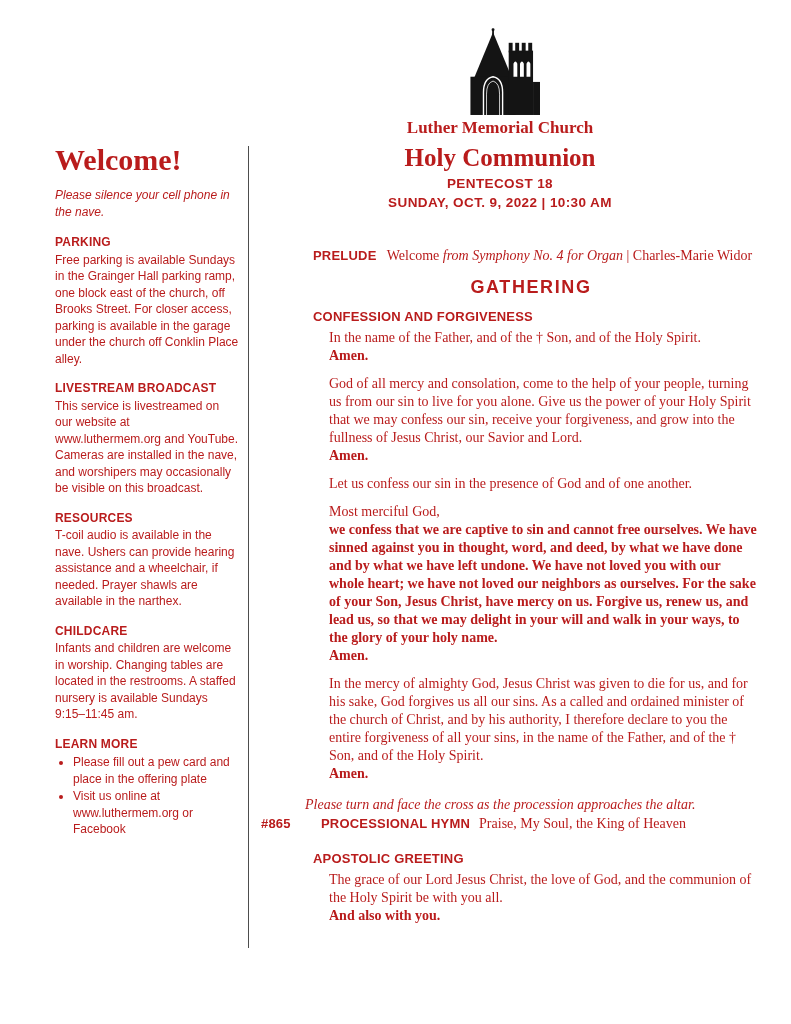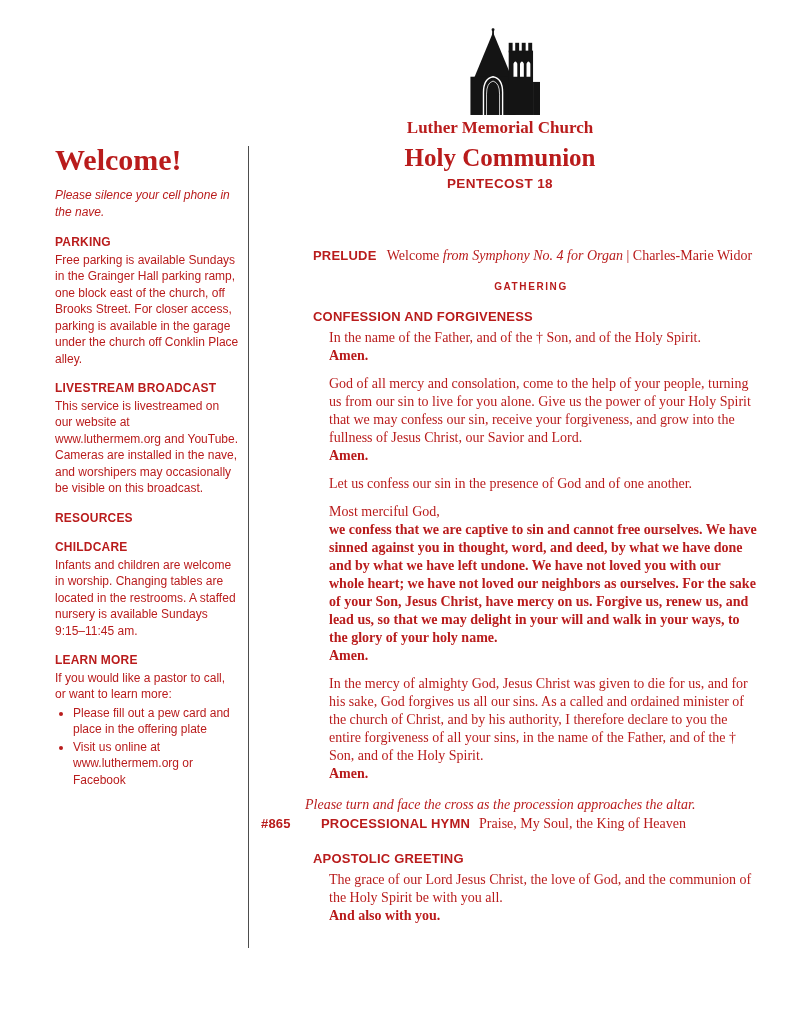--- a/index.html
+++ b/index.html
@@ -62,21 +62,21 @@
   .sans-bold {
     font-family:"Liberation Sans","DejaVu Sans",sans-serif;
     font-weight:bold; font-size:13px; letter-spacing:0.2px;padding-left:8px;
   }
   .prelude { margin:0 0 0 0; }
   .prelude .sans-bold { margin-right:7px; }
   .italic { font-style:italic; }
   .gathering {
     text-align:center;
     font-family:"Liberation Sans","DejaVu Sans",sans-serif;
-    font-weight:bold; font-size:10px; letter-spacing:1.6px;
+    font-weight:bold; font-size:18px; letter-spacing:1.6px;
     margin:13px 0 12px 0;
   }
   .lit-heading { margin:0 0 3px 0; }
   .lit-p { margin:0 0 10px 24px; }
   .bold { font-weight:bold; }
   .amen { font-weight:bold; }
   .rubric { font-style:italic; margin:13px 0 1px 0; }
   .hymn-row { display:flex; align-items:baseline; margin-left:-52px; }
   .hymn-number { width:52px; flex:0 0 52px; }
   .hymn-title { margin-left:9px; }
@@ -109,48 +109,49 @@
         </g>
         <g fill="none" stroke="#ffffff">
           <path d="M27,100 v-26 q0,-16 11,-18 q11,2 11,18 v26" stroke-width="1.6"></path>
           <path d="M30.5,100 v-24 q0,-13 7.5,-15 q7.5,2 7.5,15 v24" stroke-width="0.9"></path>
         </g>
       </svg>
     </span>
     <div class="church-name">Luther Memorial Church</div>
     <div class="service-title">Holy Communion</div>
     <div class="season">PENTECOST 18</div>
+    <div class="datetime">SUNDAY, OCT. 9, 2022 | 10:30 AM</div>
   </div>
 
   <div class="sidebar">
     <div class="sidebar-title">Welcome!</div>
     <p class="notice">Please silence your cell phone in the nave.</p>
 
     <div class="sb-section">
       <div class="sb-heading">PARKING</div>
       <p class="sb-body">Free parking is available Sundays in the Grainger Hall parking ramp, one block east of the church, off Brooks Street. For closer access, parking is available in the garage under the church off Conklin Place alley.</p>
     </div>
 
     <div class="sb-section">
       <div class="sb-heading">LIVESTREAM BROADCAST</div>
       <p class="sb-body">This service is livestreamed on our website at www.luthermem.org and YouTube. Cameras are installed in the nave, and worshipers may occasionally be visible on this broadcast.</p>
     </div>
 
     <div class="sb-section">
       <div class="sb-heading">RESOURCES</div>
+      <p class="sb-body">T-coil audio is available in the nave. Ushers can provide hearing assistance and a wheelchair, if needed. Prayer shawls are available in the narthex.</p>
     </div>
 
     <div class="sb-section">
       <div class="sb-heading">CHILDCARE</div>
       <p class="sb-body">Infants and children are welcome in worship. Changing tables are located in the restrooms. A staffed nursery is available Sundays 9:15–11:45 am.</p>
     </div>
 
     <div class="sb-section">
       <div class="sb-heading">LEARN MORE</div>
-      <p class="sb-body">If you would like a pastor to call, or want to learn more:</p>
       <ul class="sb-bullets">
         <li>Please fill out a pew card and place in the offering plate</li>
         <li>Visit us online at www.luthermem.org or Facebook</li>
       </ul>
     </div>
   </div>
 
   <div class="divider"></div>
 
   <div class="main">

